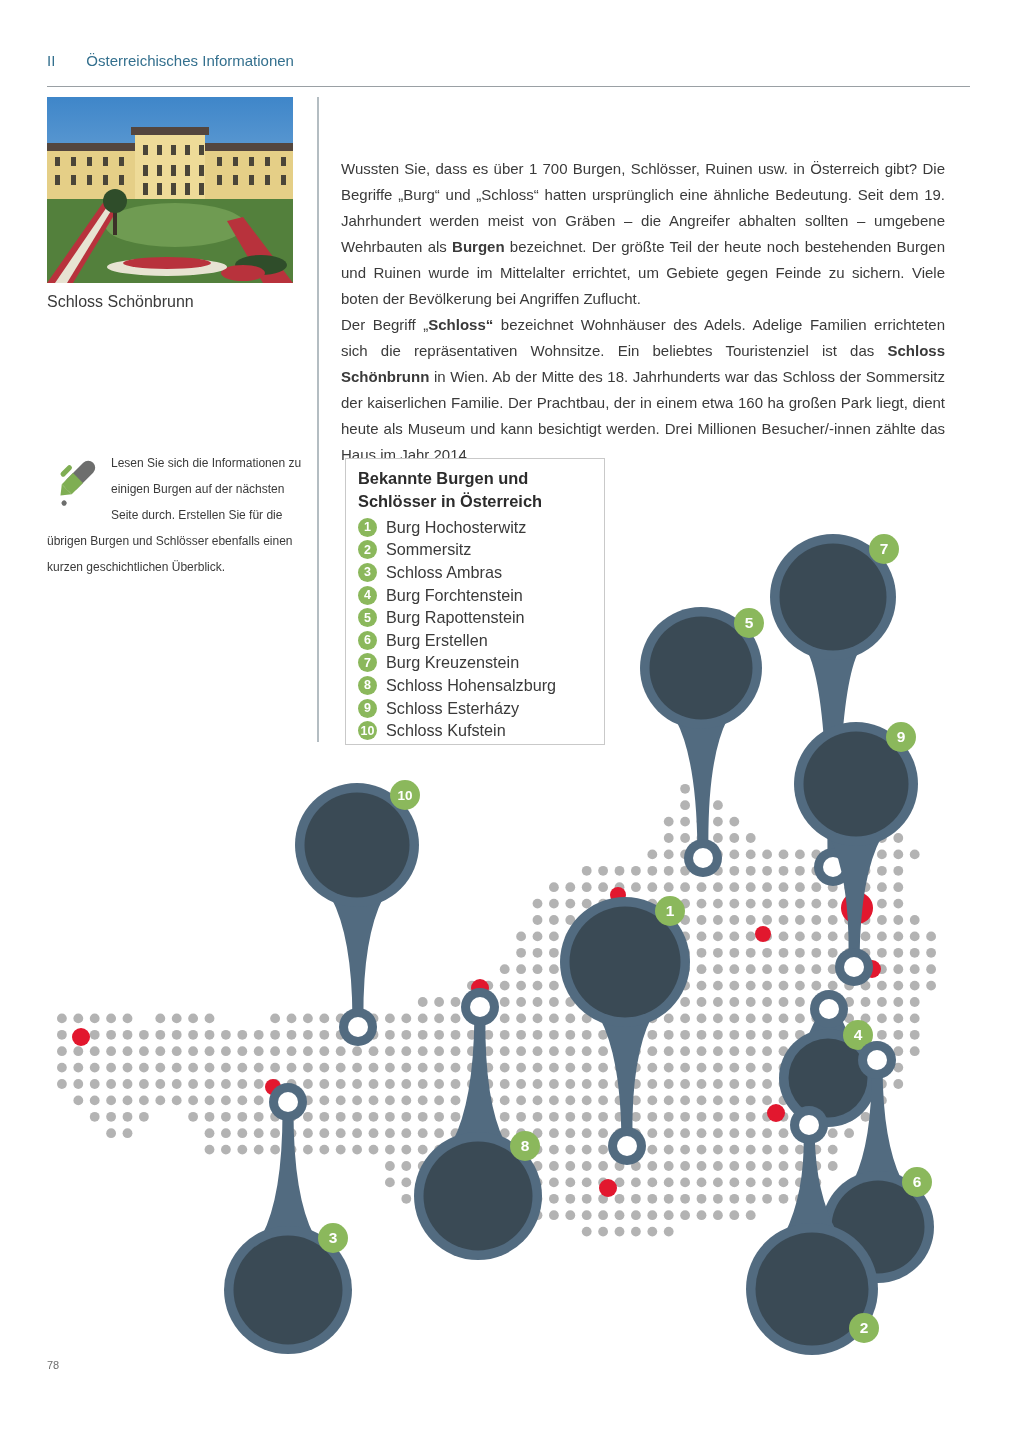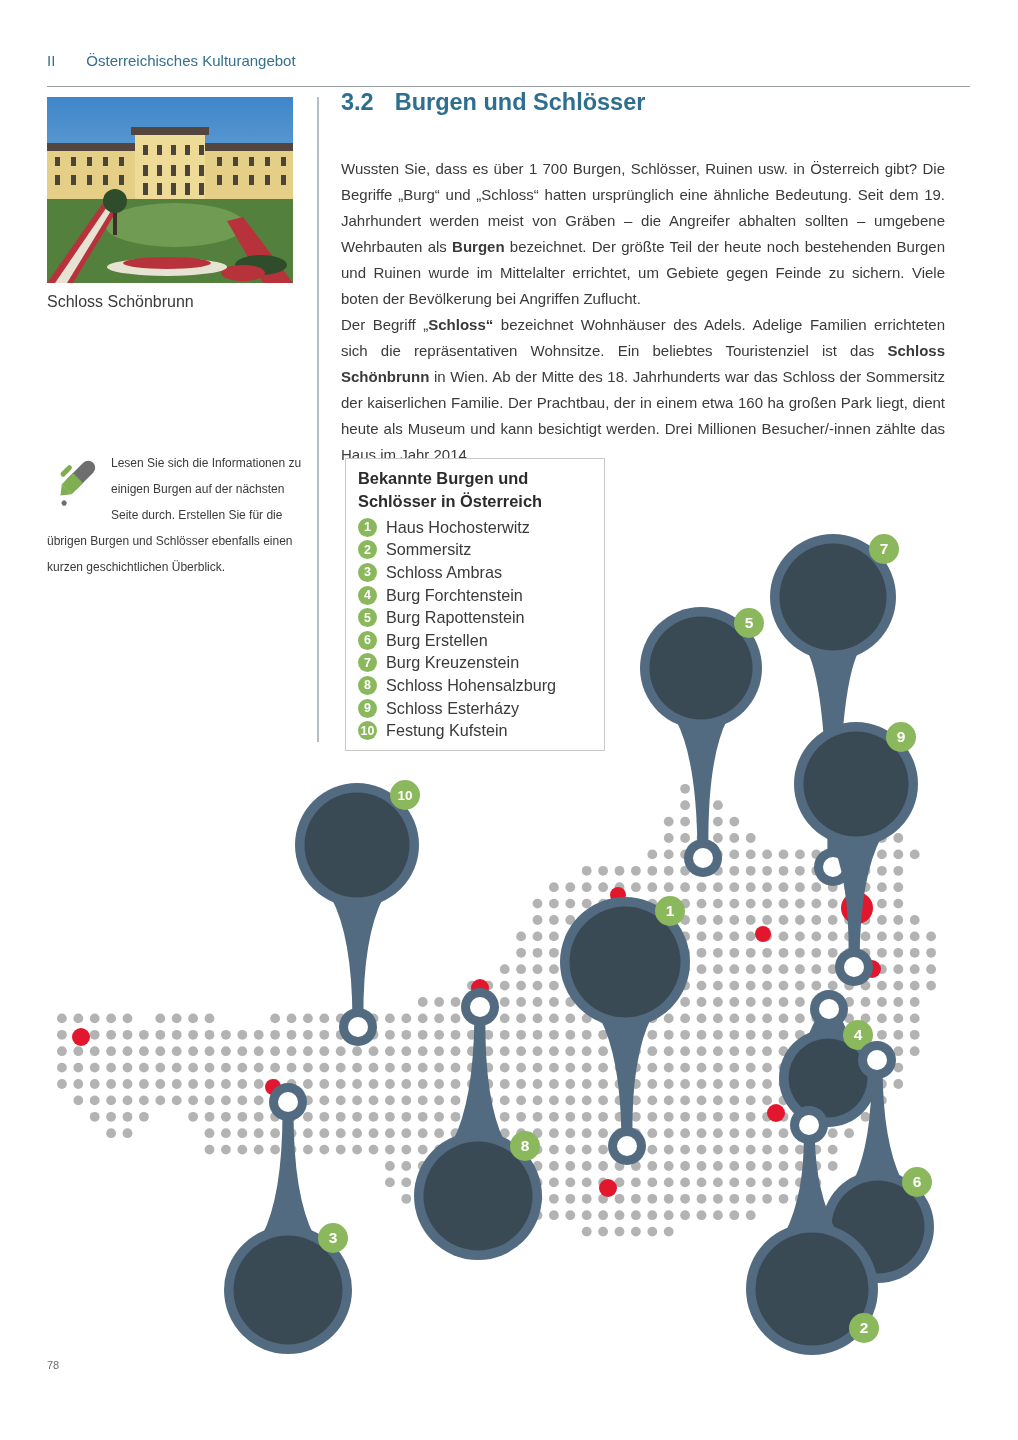--- a/index.html
+++ b/index.html
@@ -15,37 +15,37 @@
          color:#2e6e8e;font-weight:bold}
   .title .num{margin-right:21px}
   .para{position:absolute;left:341px;width:604px;font-size:15px;line-height:26px;
         text-align:justify;color:#3a3a3a}
   .para .b{font-weight:bold}
   #p1{top:141px}
   #p2{top:297px}
   .task{position:absolute;left:47px;top:450px;width:268px;font-size:12px;line-height:26px}
   .task .ticon{float:left;width:56px;height:58px;margin:0 8px 0 0}
   .castle-box{position:absolute;left:345px;top:458px;width:234px;border:1px solid #c9c9c9;
-              padding:6px 12px 8px 12px;background:#fff;z-index:2}
+              padding:6px 12px 2px 12px;background:#fff;z-index:2}
   .castle-box .bt{font-size:16.4px;font-weight:bold;line-height:23px;color:#2c2c2c;margin:2px 0 3px}
   .clist{list-style:none;margin:0;padding:0}
   .clist li{display:flex;align-items:center;font-size:16.2px;height:22.6px;white-space:nowrap}
   .cnum{flex:0 0 19px;width:19px;height:19px;border-radius:50%;background:#8bb85c;color:#fff;
         font-size:12.5px;font-weight:bold;display:flex;align-items:center;justify-content:center;
         margin-right:9px}
   .mapsvg{position:absolute;left:0;top:520px;width:1018px;height:880px;z-index:1}
   .pagenum{position:absolute;left:47px;top:1359px;font-size:11px;color:#6e6e6e}
 </style>
 </head>
 <body>
 
 <div class="page">
 
   <div class="runhead">
-    <span class="sec">II</span><span>Österreichisches Kulturangebot</span>
+    <span class="sec">II</span><span>Österreichisches Informationen</span>
   </div>
   <div class="hr"></div>
 
   <svg class="photo" viewBox="0 0 246 186" xmlns="http://www.w3.org/2000/svg">
     <defs>
       <linearGradient id="skyg" x1="0" y1="0" x2="0" y2="1">
         <stop offset="0" stop-color="#3f86c9"></stop>
           <stop offset="1" stop-color="#9cc3e4"></stop>
       </linearGradient>
     </defs>
@@ -100,23 +100,20 @@
     <ellipse cx="196" cy="176" rx="22" ry="8" fill="#b8323c"></ellipse>
     <rect x="66" y="108" width="4" height="30" fill="#3c3128"></rect>
     <circle cx="68" cy="104" r="12" fill="#2f4d2a"></circle>
     <ellipse cx="120" cy="170" rx="60" ry="9" fill="#e7e3d2"></ellipse>
     <ellipse cx="120" cy="166" rx="44" ry="6" fill="#b8323c"></ellipse>
   </svg>
   <div class="caption">Schloss Schönbrunn</div>
 
   <div class="vrule"></div>
 
-  <h1 class="title">
-    <span class="num">3.2</span><span>Burgen und Schlösser</span>
-  </h1>
 
   <p class="para" id="p1"><span>Wussten Sie, dass es über 1 700 Burgen, Schlösser, Ruinen usw. in Österreich gibt? Die Begriffe „Burg“ und „Schloss“ hatten ursprünglich eine ähnliche Bedeutung. Seit dem 19. Jahrhundert werden meist von Gräben – die Angreifer abhalten sollten – umgebene Wehrbauten als </span><span class="b">Burgen</span><span> bezeichnet. Der größte Teil der heute noch bestehenden Burgen und Ruinen wurde im Mittelalter errichtet, um Gebiete gegen Feinde zu sichern. Viele boten der Bevölkerung bei Angriffen Zuflucht.</span></p>
   <p class="para" id="p2"><span>Der Begriff „</span><span class="b">Schloss“</span><span> bezeichnet Wohnhäuser des Adels. Adelige Familien errichteten sich die repräsentativen Wohnsitze. Ein beliebtes Touristenziel ist das </span><span class="b">Schloss Schönbrunn</span><span> in Wien. Ab der Mitte des 18. Jahrhunderts war das Schloss der Sommersitz der kaiserlichen Familie. Der Prachtbau, der in einem etwa 160 ha großen Park liegt, dient heute als Museum und kann besichtigt werden. Drei Millionen Besucher/-innen zählte das Haus im Jahr 2014.</span></p>
 
   <div class="task">
     <svg class="ticon" viewBox="0 0 60 60" xmlns="http://www.w3.org/2000/svg">
       <g transform="rotate(-45 30 30)">
         <rect x="16" y="24" width="40" height="15" rx="7.5" fill="#6d6e6d"></rect>
         <rect x="16" y="24" width="17" height="15" fill="#7fae53"></rect>
         <path d="M6.5,31.5 L16,24 L16,39 Z" fill="#7fae53"></path>
@@ -125,21 +122,21 @@
       </g>
     </svg>
     <span>Lesen Sie sich die Informationen zu einigen Burgen auf der nächsten Seite durch. Erstellen Sie für die übrigen Burgen und Schlösser ebenfalls einen kurzen geschichtlichen Überblick.</span>
   </div>
 
   <div class="castle-box">
     <div class="bt">Bekannte Burgen und Schlösser in Österreich</div>
     <ul class="clist">
         <li>
           <span class="cnum">1</span>
-          <span>Haus Hochosterwitz</span>
+          <span>Burg Hochosterwitz</span>
         </li>
         <li>
           <span class="cnum">2</span>
           <span>Sommersitz</span>
         </li>
         <li>
           <span class="cnum">3</span>
           <span>Schloss Ambras</span>
         </li>
         <li>
@@ -161,21 +158,21 @@
         <li>
           <span class="cnum">8</span>
           <span>Schloss Hohensalzburg</span>
         </li>
         <li>
           <span class="cnum">9</span>
           <span>Schloss Esterházy</span>
         </li>
         <li>
           <span class="cnum">10</span>
-          <span>Festung Kufstein</span>
+          <span>Schloss Kufstein</span>
         </li>
       </ul>
   </div>
 
   <svg class="mapsvg" viewBox="0 520 1018 880" xmlns="http://www.w3.org/2000/svg">
       <circle cx="685.1" cy="788.8" r="4.9" fill="#b3b3b3"></circle>
       <circle cx="701.5" cy="788.8" r="4.9" fill="#b3b3b3"></circle>
       <circle cx="685.1" cy="805.2" r="4.9" fill="#b3b3b3"></circle>
       <circle cx="701.5" cy="805.2" r="4.9" fill="#b3b3b3"></circle>
       <circle cx="717.9" cy="805.2" r="4.9" fill="#b3b3b3"></circle>

